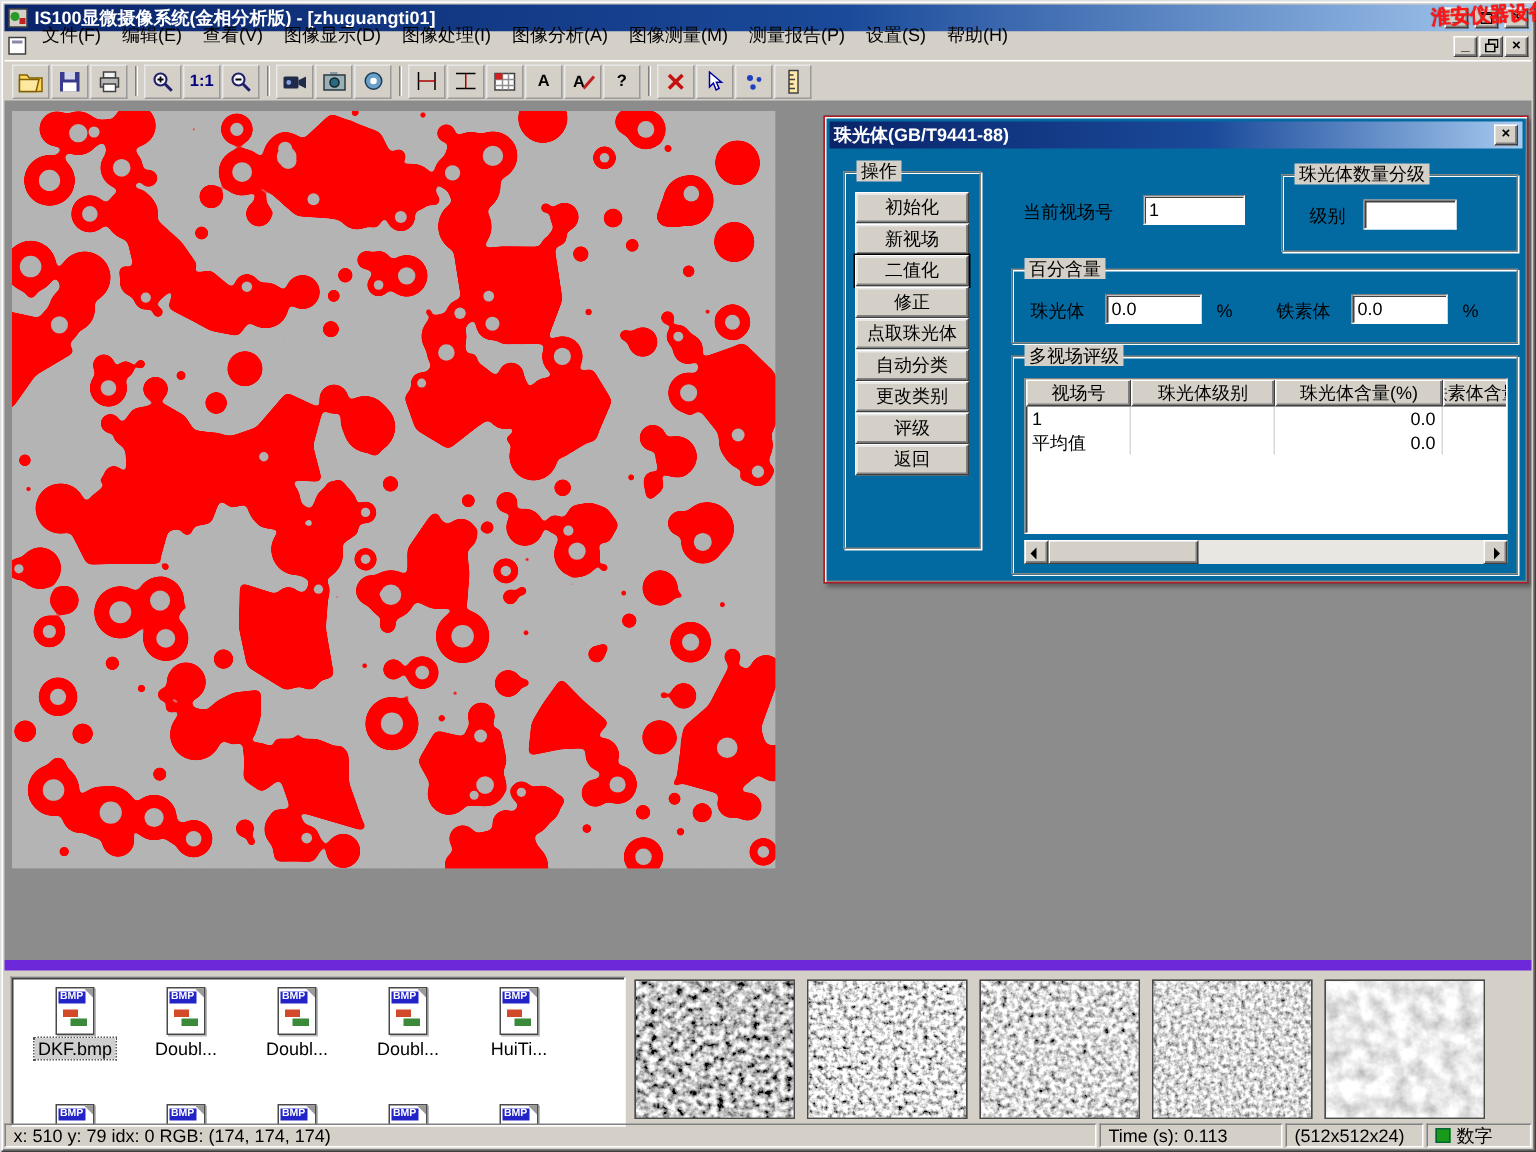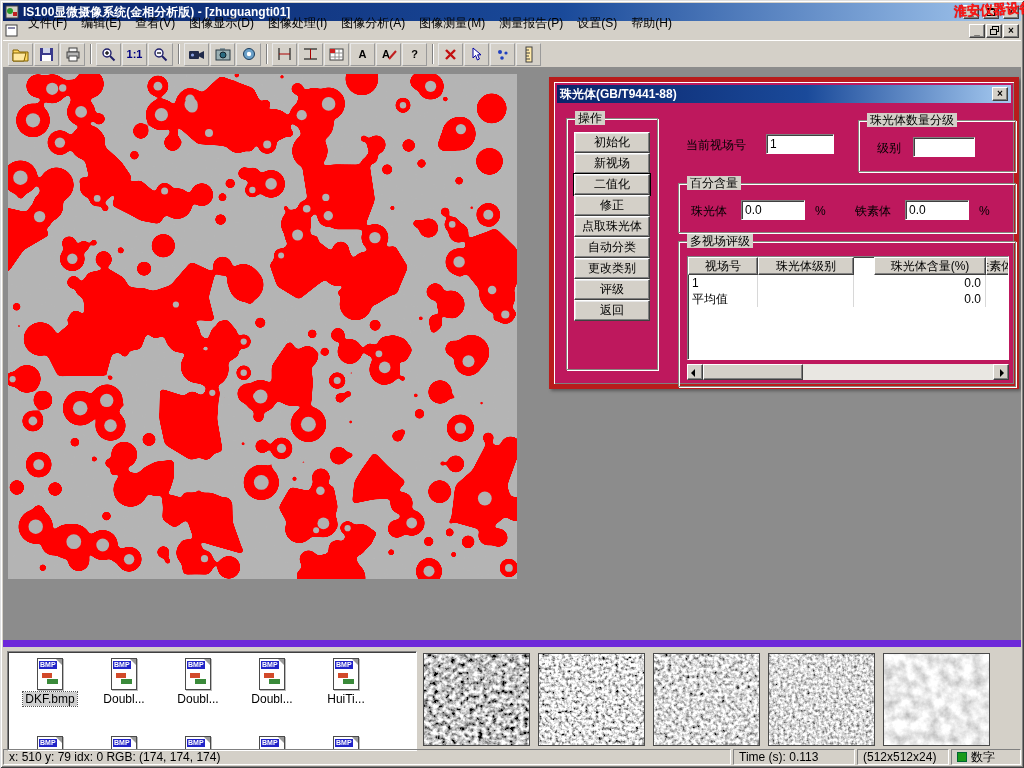--- a/index.html
+++ b/index.html
@@ -35,22 +35,22 @@
   .tb svg { display:block; }
   .tb .glyph { font-size:11px; font-weight:bold; color:#000; line-height:1; }
   .tb .glyph.blue { color:#000080; }
   .tsep { width:2px; height:20px; border-left:1px solid #808080; border-right:1px solid #fff; margin:0 4px; }
 
   
   .workspace { position:absolute; left:3px; top:67px; width:1018px; height:573px; background:#8c8c8c; overflow:hidden; }
   .image-canvas { position:absolute; left:5px; top:7px; width:509px; height:505px; }
 
   
-  .dialog { position:absolute; left:546px; top:10px; width:470px; height:312px; background:#be185d;
-            border:5px solid #b91c1c; box-shadow: inset 1px 1px 0 #fff, inset -1px -1px 0 #808080, 2px 2px 3px rgba(0,0,0,.35); z-index:10; }
+  .dialog { position:absolute; left:546px; top:10px; width:470px; height:312px; background:#0369a1;
+            border:1px solid #b91c1c; box-shadow: inset 1px 1px 0 #fff, inset -1px -1px 0 #808080, 2px 2px 3px rgba(0,0,0,.35); z-index:10; }
   .dlg-title { position:absolute; left:3px; top:3px; right:3px; height:18px;
                background:linear-gradient(90deg,#0a246a 0%,#1a4a9a 55%,#a6caf0 100%);
                color:#fff; font-weight:bold; display:flex; align-items:center; padding:0 3px; font-size:12px; }
   .dlg-title .spacer { flex:1; }
   .groupbox { position:absolute; border:1px solid #87857e; box-shadow: inset 1px 1px 0 #fff, 1px 1px 0 #fff; }
   .groupbox > .glabel { position:absolute; top:-8px; left:8px; background:#d4d0c8; padding:0 3px; line-height:14px; }
   .op-buttons { position:absolute; left:7px; top:13px; right:7px; display:flex; flex-direction:column; gap:0; align-items:center; }
   .pbtn { width:76px; height:21px; background:#d4d0c8; border:1px solid; border-color:#fff #404040 #404040 #fff;
           box-shadow: inset -1px -1px 0 #808080, inset 1px 1px 0 #e8e8e8; font-size:12px; font-family:inherit; padding:0; }
   .pbtn.default { outline:1px solid #000; }
@@ -59,21 +59,21 @@
            box-shadow: inset 1px 1px 0 #404040; font-size:12px; font-family:inherit; padding:1px 3px; }
   
   .mtable { position:absolute; left:8px; top:14px; width:322px; height:104px; background:#fff;
             border:1px solid; border-color:#808080 #fff #fff #808080; box-shadow: inset 1px 1px 0 #404040; overflow:hidden; }
   .thead { display:flex; height:18px; }
   .th { background:#d4d0c8; border:1px solid; border-color:#fff #404040 #404040 #fff; box-shadow: inset -1px -1px 0 #808080;
         display:flex; align-items:center; justify-content:center; overflow:hidden; white-space:nowrap; flex:0 0 auto; }
   .trow { display:flex; height:16px; line-height:16px; }
   .td { flex:0 0 auto; overflow:hidden; white-space:nowrap; border-right:1px solid #d8d8d8; padding:0 4px; }
   .td.num { text-align:right; }
-  .c1 { width:70px; } .c2 { width:96px; } .c3 { width:112px;margin-left:20px; } .c4 { width:60px; border-right:none; }
+  .c1 { width:70px; } .c2 { width:96px; } .c3 { width:112px; } .c4 { width:60px; border-right:none; }
   .hscroll { position:absolute; left:8px; top:122px; width:322px; height:16px; display:flex; background:#e9e7e2; }
   .sbtn { width:16px; height:16px; background:#d4d0c8; border:1px solid; border-color:#fff #404040 #404040 #fff;
           box-shadow: inset -1px -1px 0 #808080; position:relative; flex:0 0 auto; }
   .arrow-l::after, .arrow-r::after { content:""; position:absolute; top:4px; border:4px solid transparent; }
   .arrow-l::after { left:3px; border-right-color:#000; border-left-width:0; }
   .arrow-r::after { left:6px; border-left-color:#000; border-right-width:0; }
   .sthumb { width:100px; height:16px; background:#d4d0c8; border:1px solid; border-color:#fff #404040 #404040 #fff;
             box-shadow: inset -1px -1px 0 #808080; }
 
   

